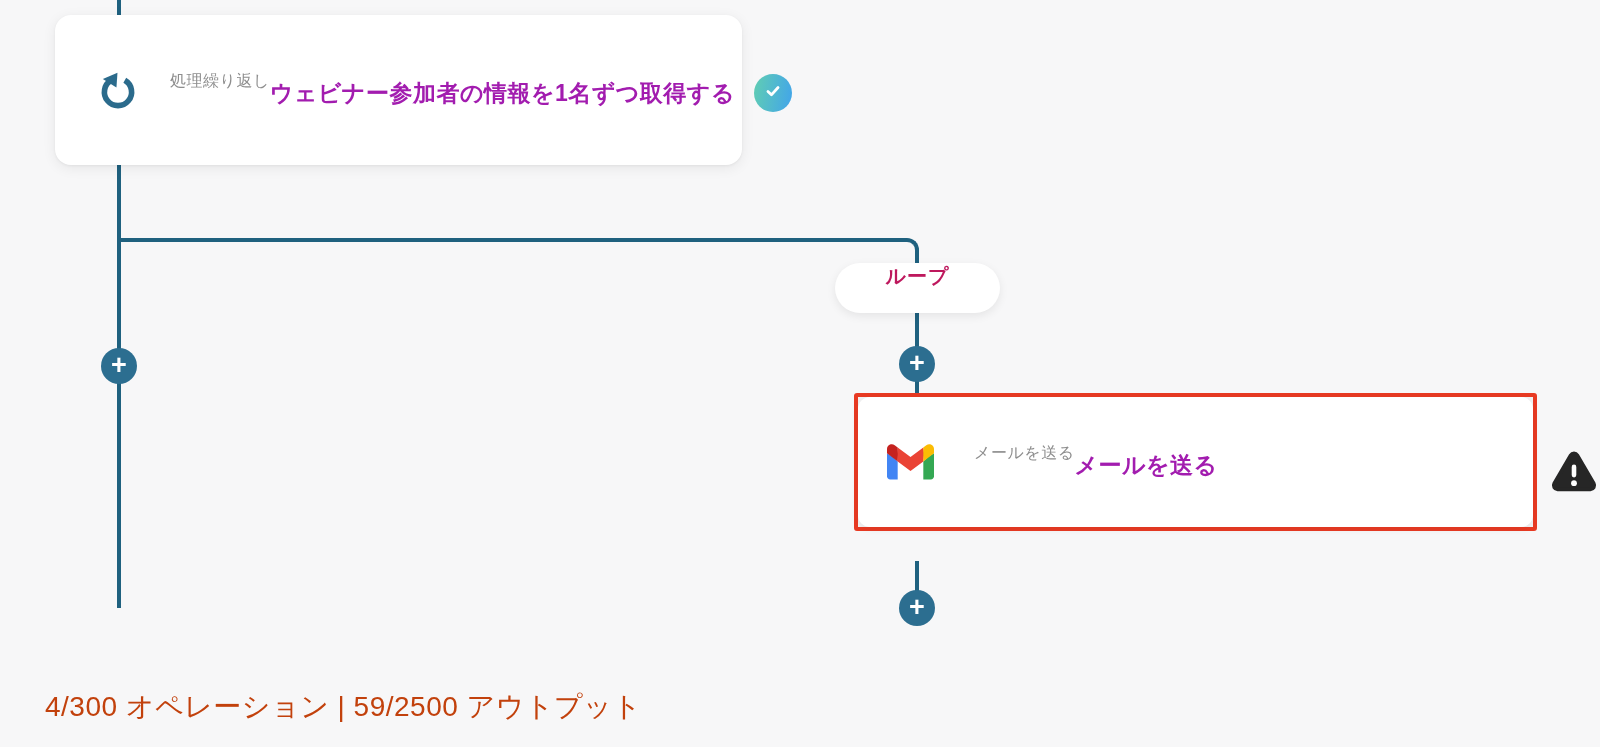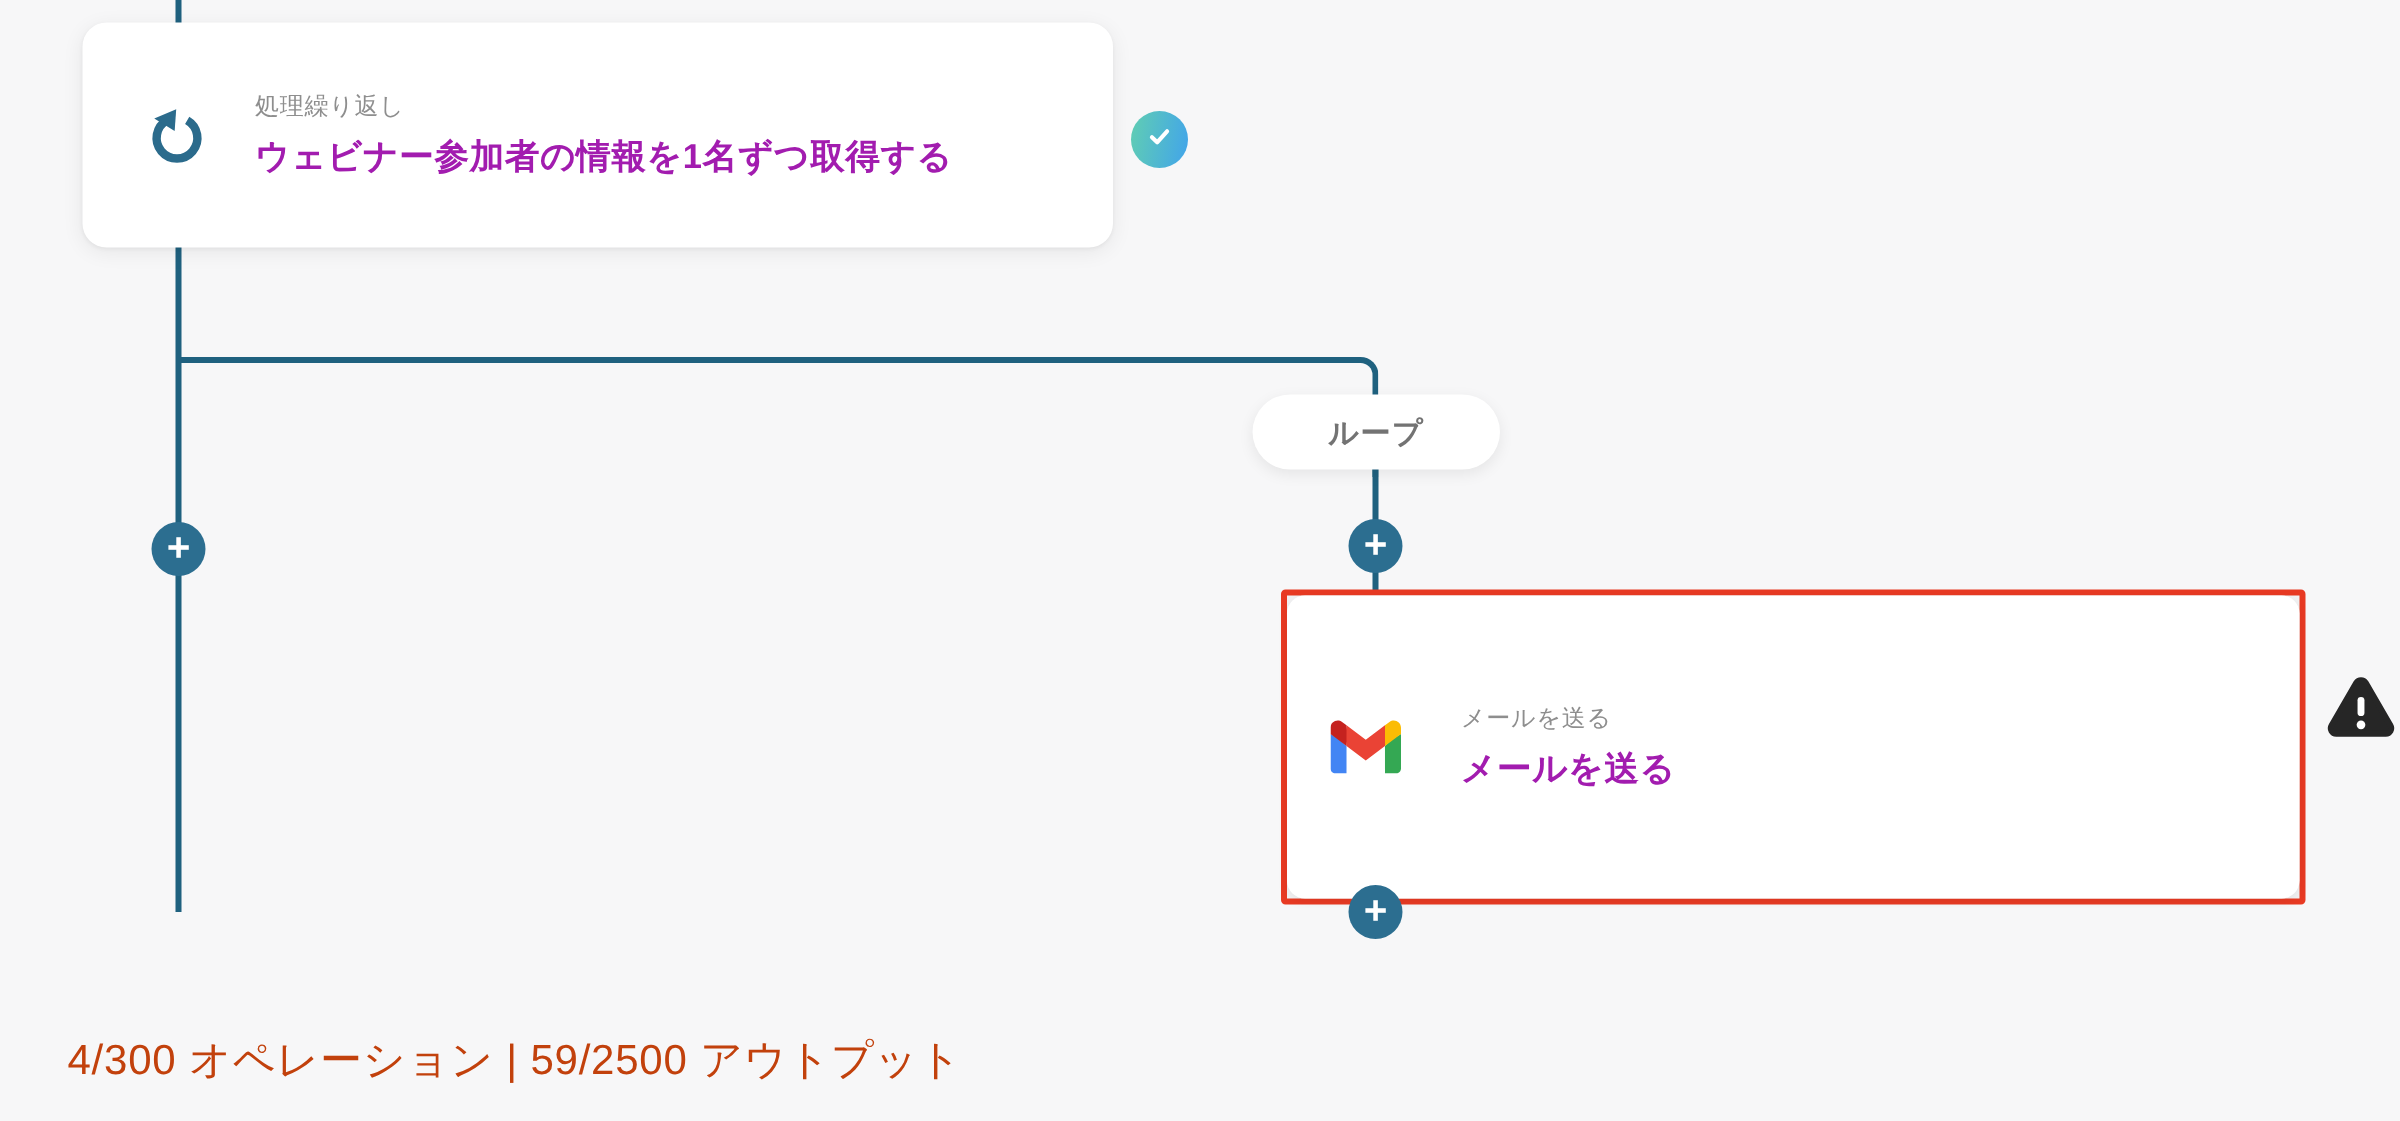--- a/index.html
+++ b/index.html
@@ -47,29 +47,29 @@
   .node-card {
     position: absolute;
     background: #ffffff;
     border-radius: 16px;
     box-shadow: 0 3px 14px rgba(0,0,0,0.07), 0 1px 3px rgba(0,0,0,0.05);
     display: flex; align-items: center;
     z-index: 2; cursor: pointer;
   }
   #loop-node { left: 55px; top: 15px; width: 687px; height: 150px; }
   #loop-node .node-icon { margin-left: 40px; width: 46px; height: 48px; display:flex; align-items:center; justify-content:center; }
-  .node-text { margin-left: 29px; display: flex; flex-direction: column; }
+  .node-text { margin-left: 29px; display: flex; flex-direction: row; }
   .node-type { font-size: 16px; color: #8e8e8e; letter-spacing: 0.5px; }
   .node-title { font-size: 23px; font-weight: bold; color: #a21caf; margin-top: 7px; letter-spacing: 0.5px; }
 
   
   #gmail-node-wrap {
     position: absolute;
     left: 854px; top: 393px;
-    width: 683px; height: 210px;
+    width: 683px; height: 138px;
     border: 4px solid #e83a23;
     border-radius: 3px;
     background: #f2f2f3;
     z-index: 2;
   }
   #gmail-node {
     position: absolute; inset: 0;
     background: #ffffff;
     border-radius: 12px;
     box-shadow: 0 2px 8px rgba(0,0,0,0.06);
@@ -91,22 +91,22 @@
   }
 
   
   .loop-pill {
     position: absolute;
     left: 835px; top: 263px;
     width: 165px; height: 50px;
     background: #ffffff;
     border-radius: 26px;
     box-shadow: 0 3px 10px rgba(0,0,0,0.08);
-    display: flex; align-items: center; justify-content: center;
-    font-size: 20px; font-weight: bold; color: #737373;
+    display: flex; align-items: flex-start; justify-content: center;
+    font-size: 20px; font-weight: bold; color: #be185d;
     letter-spacing: 1px;
     z-index: 3;
   }
 
   
   .warning-wrap {
     position: absolute;
     left: 1550px; top: 450px;
     width: 48px; height: 46px;
     z-index: 3;

